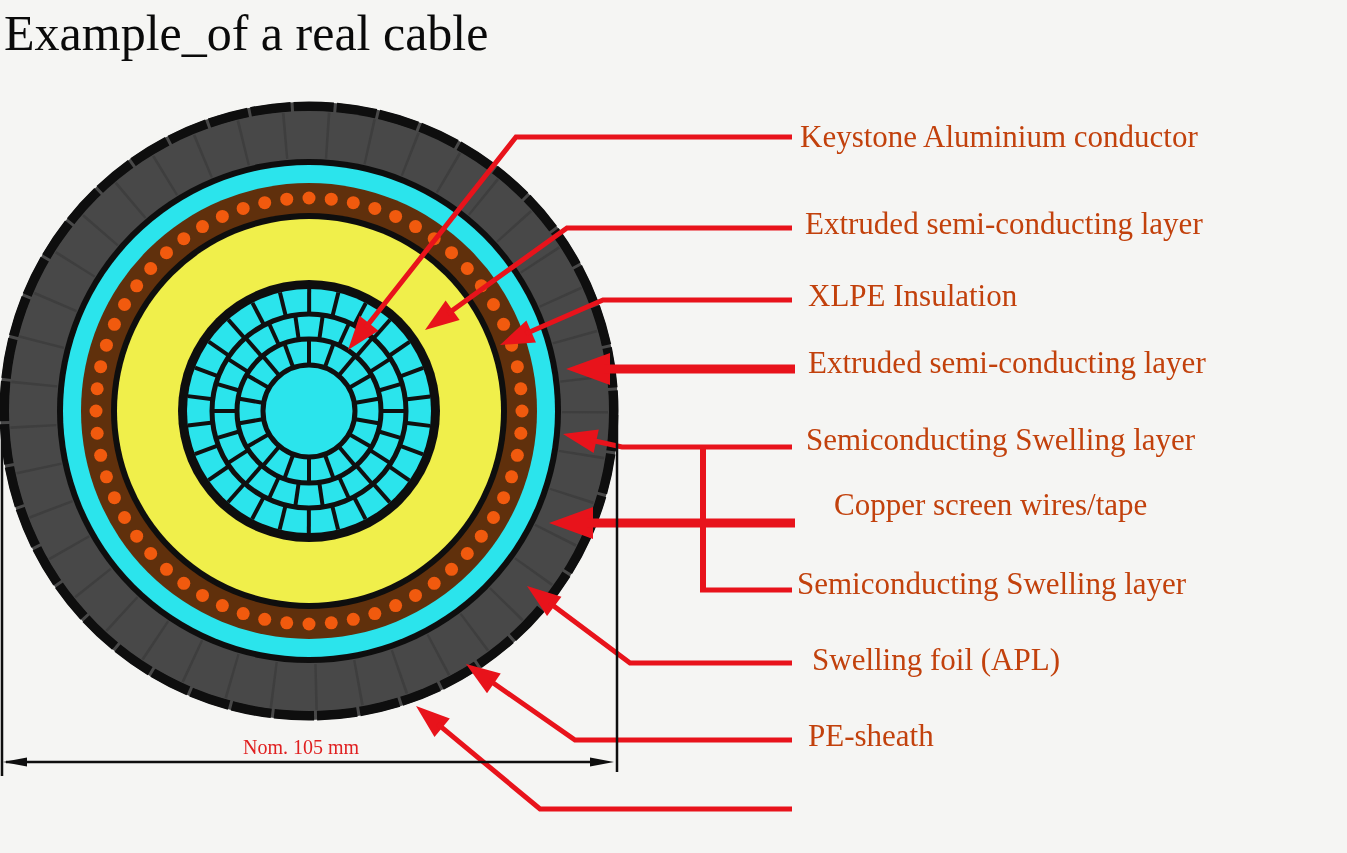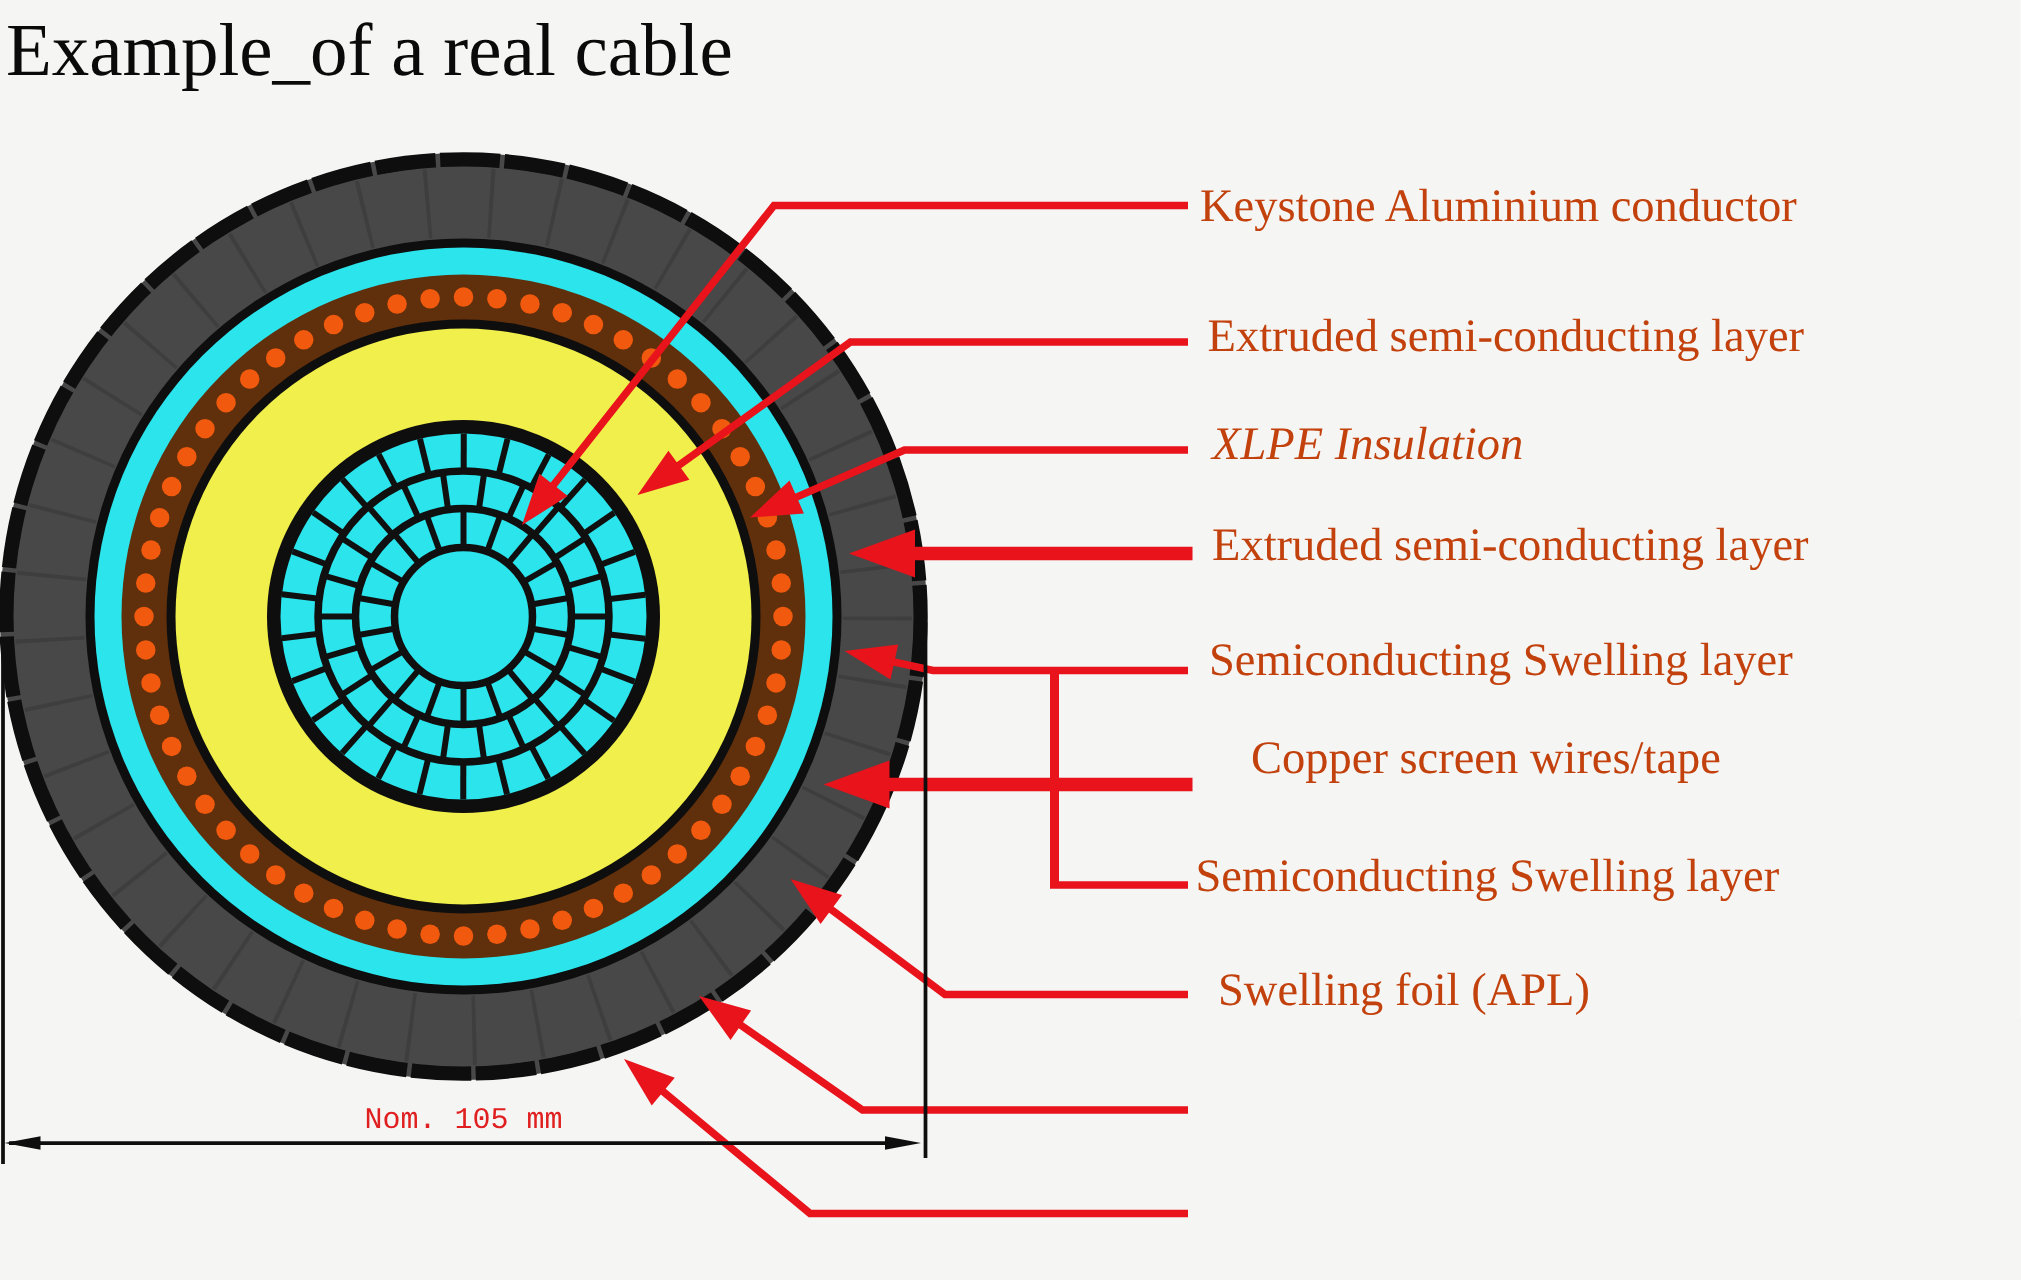--- a/index.html
+++ b/index.html
@@ -17,21 +17,21 @@
   }
   #cable-svg{position:absolute;left:0;top:0;}
   .layer-label{
     position:absolute;
     height:42px;line-height:42px;
     font-size:31px;color:#c2410c;
     white-space:nowrap;
   }
   #dim-text{
     position:absolute;
-    font-family:Liberation Mono, monospace;
+    font-family:Liberation Serif, serif;
     font-size:20px;color:#e02020;
     white-space:nowrap;
   }
 </style>
 </head>
 <body>
 
 <div id="stage">
 
   <div id="page-title">Example_of a real cable</div>
@@ -199,22 +199,23 @@
       <line x1="703" y1="447" x2="703" y2="590" stroke="#e8131b" stroke-width="6"></line>
       <line x1="2" y1="430" x2="2" y2="776" stroke="#0e0e0e" stroke-width="2.5"></line>
       <line x1="617" y1="415" x2="617" y2="772" stroke="#0e0e0e" stroke-width="2.5"></line>
       <line x1="6" y1="762" x2="600" y2="762" stroke="#0e0e0e" stroke-width="2.5"></line>
       <polygon points="3,762 27,757.5 27,766.5" fill="#0e0e0e"></polygon>
       <polygon points="614,762 590,766.5 590,757.5" fill="#0e0e0e"></polygon>
     </svg>
 
   <div class="layer-label" style="left: 800px; top: 116px;">Keystone Aluminium conductor</div>
   <div class="layer-label" style="left: 805px; top: 203px;">Extruded semi-conducting layer</div>
-  <div class="layer-label" style="left: 808px; top: 275px; font-style: italic;">XLPE Insulation</div>
+  <div class="layer-label" style="left: 808px; top: 275px;">XLPE Insulation</div>
   <div class="layer-label" style="left: 808px; top: 342px;">Extruded semi-conducting layer</div>
   <div class="layer-label" style="left: 806px; top: 419px;">Semiconducting Swelling layer</div>
   <div class="layer-label" style="left: 806px; top: 484px; margin-left: 28px;">Copper screen wires/tape</div>
   <div class="layer-label" style="left: 797px; top: 563px;">Semiconducting Swelling layer</div>
   <div class="layer-label" style="left: 812px; top: 639px;">Swelling foil (APL)</div>
+  <div class="layer-label" style="left: 808px; top: 715px;">PE-sheath</div>
 
   <div id="dim-text" style="left: 243px; top: 736px;">Nom. 105 mm</div>
 
 </div>
 
 </body></html>

